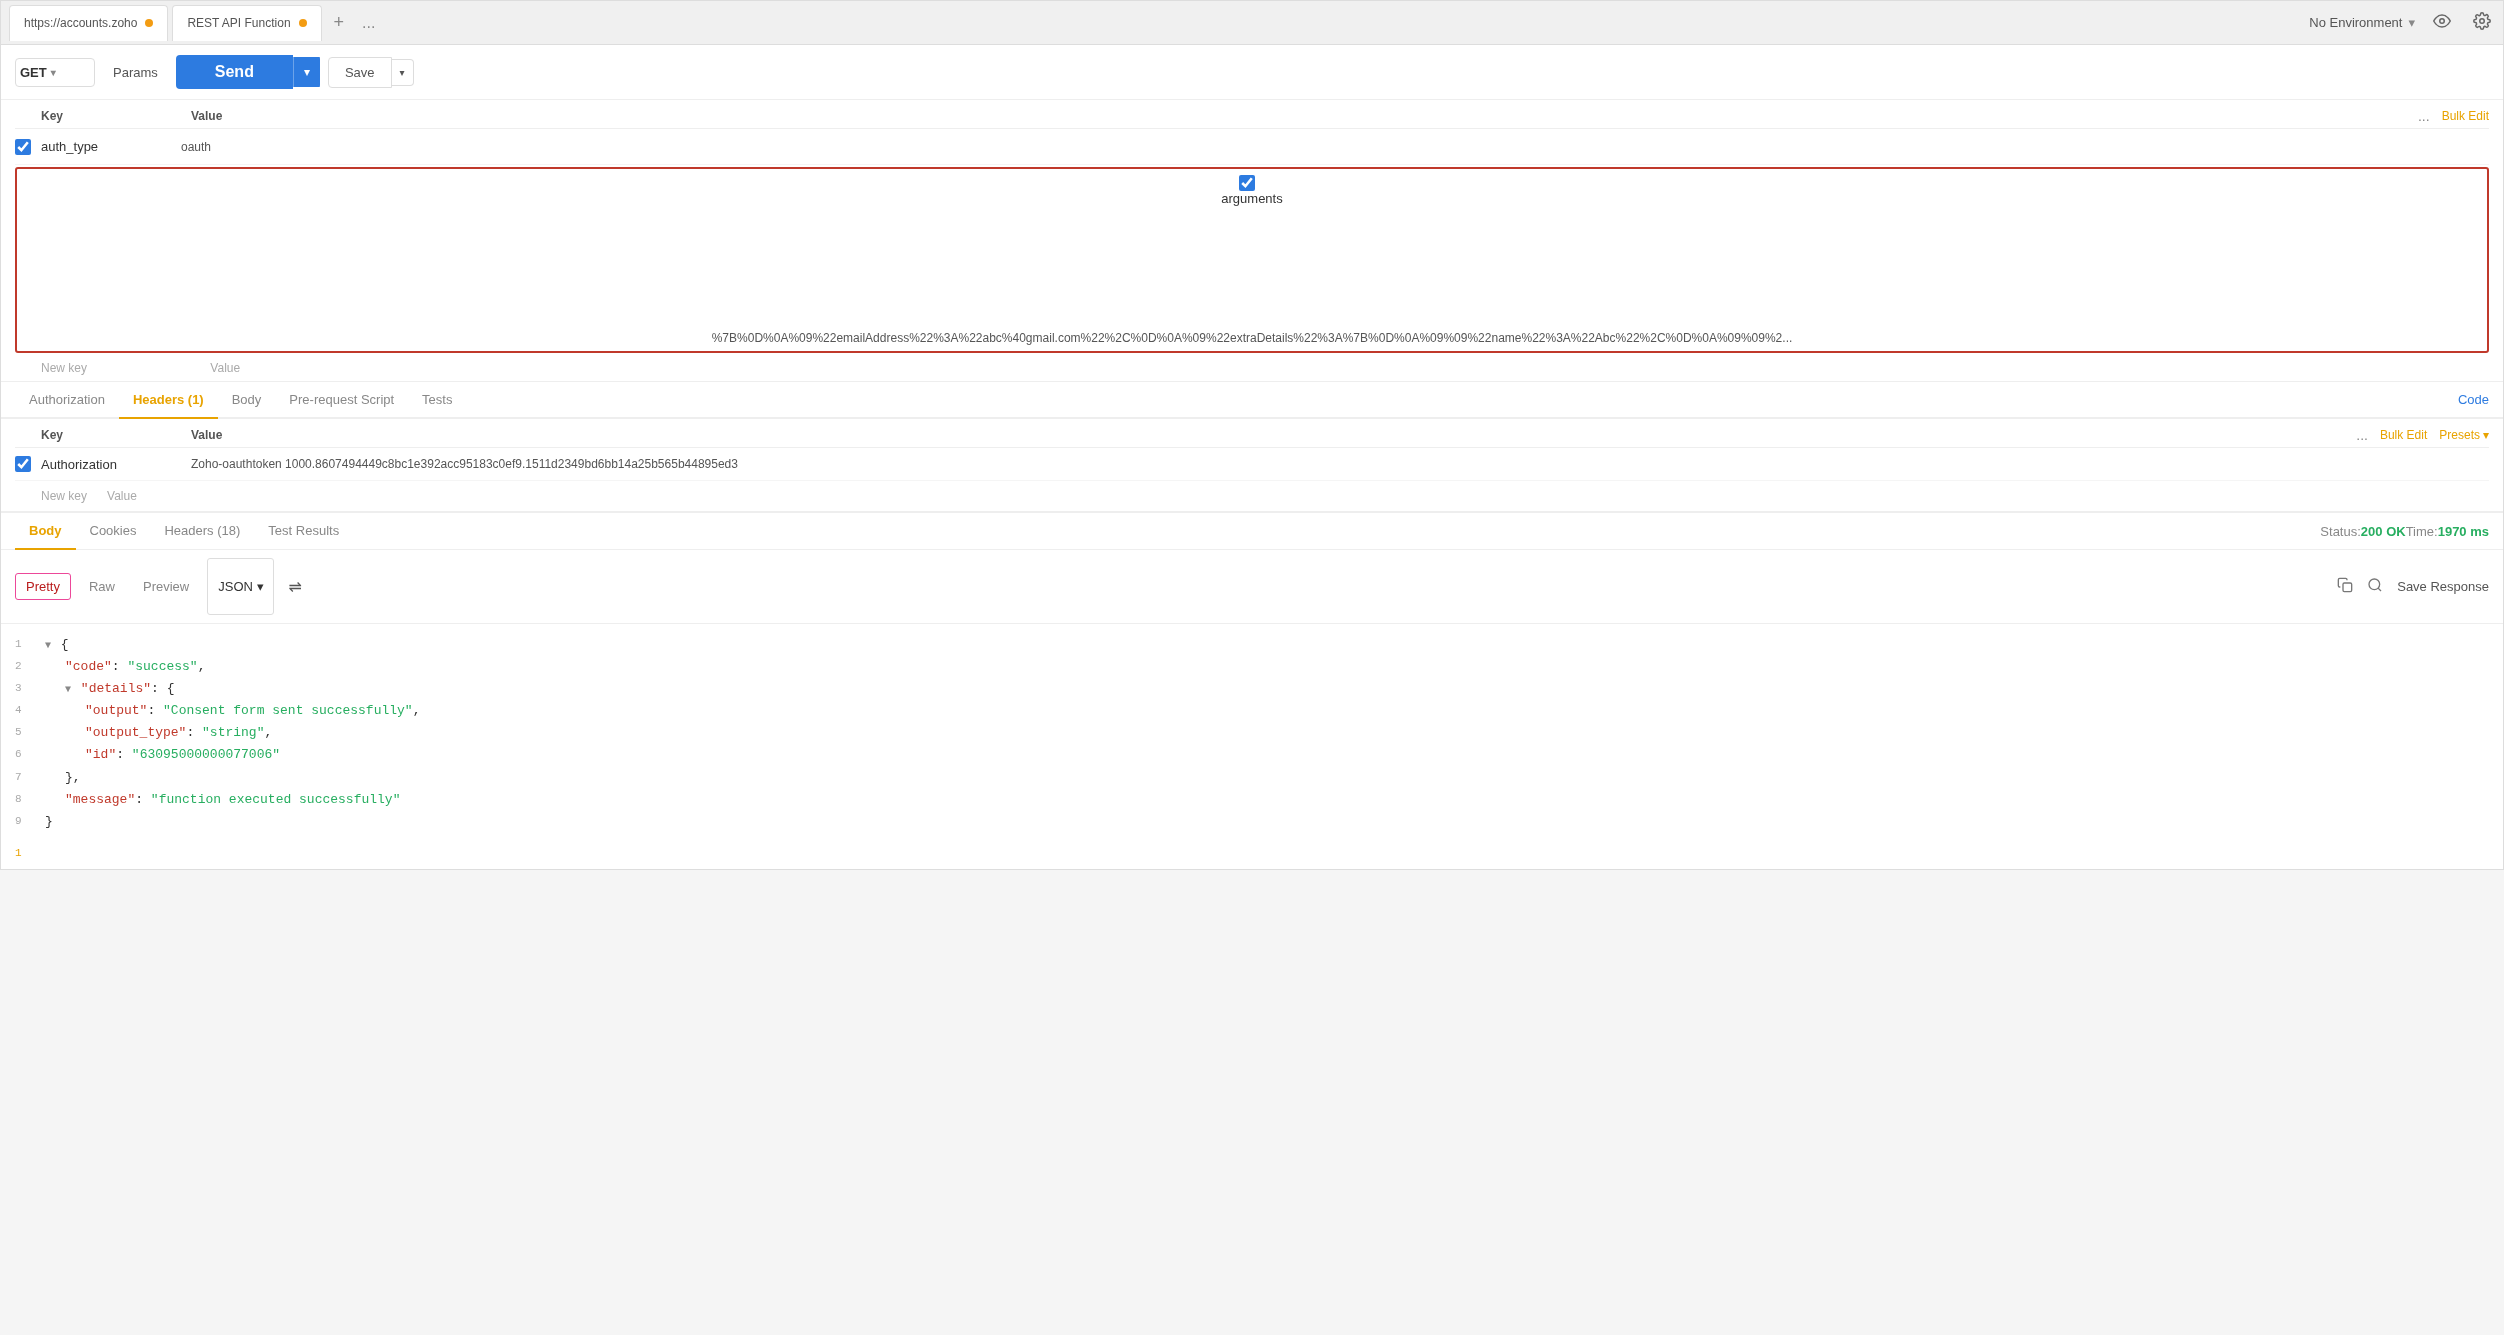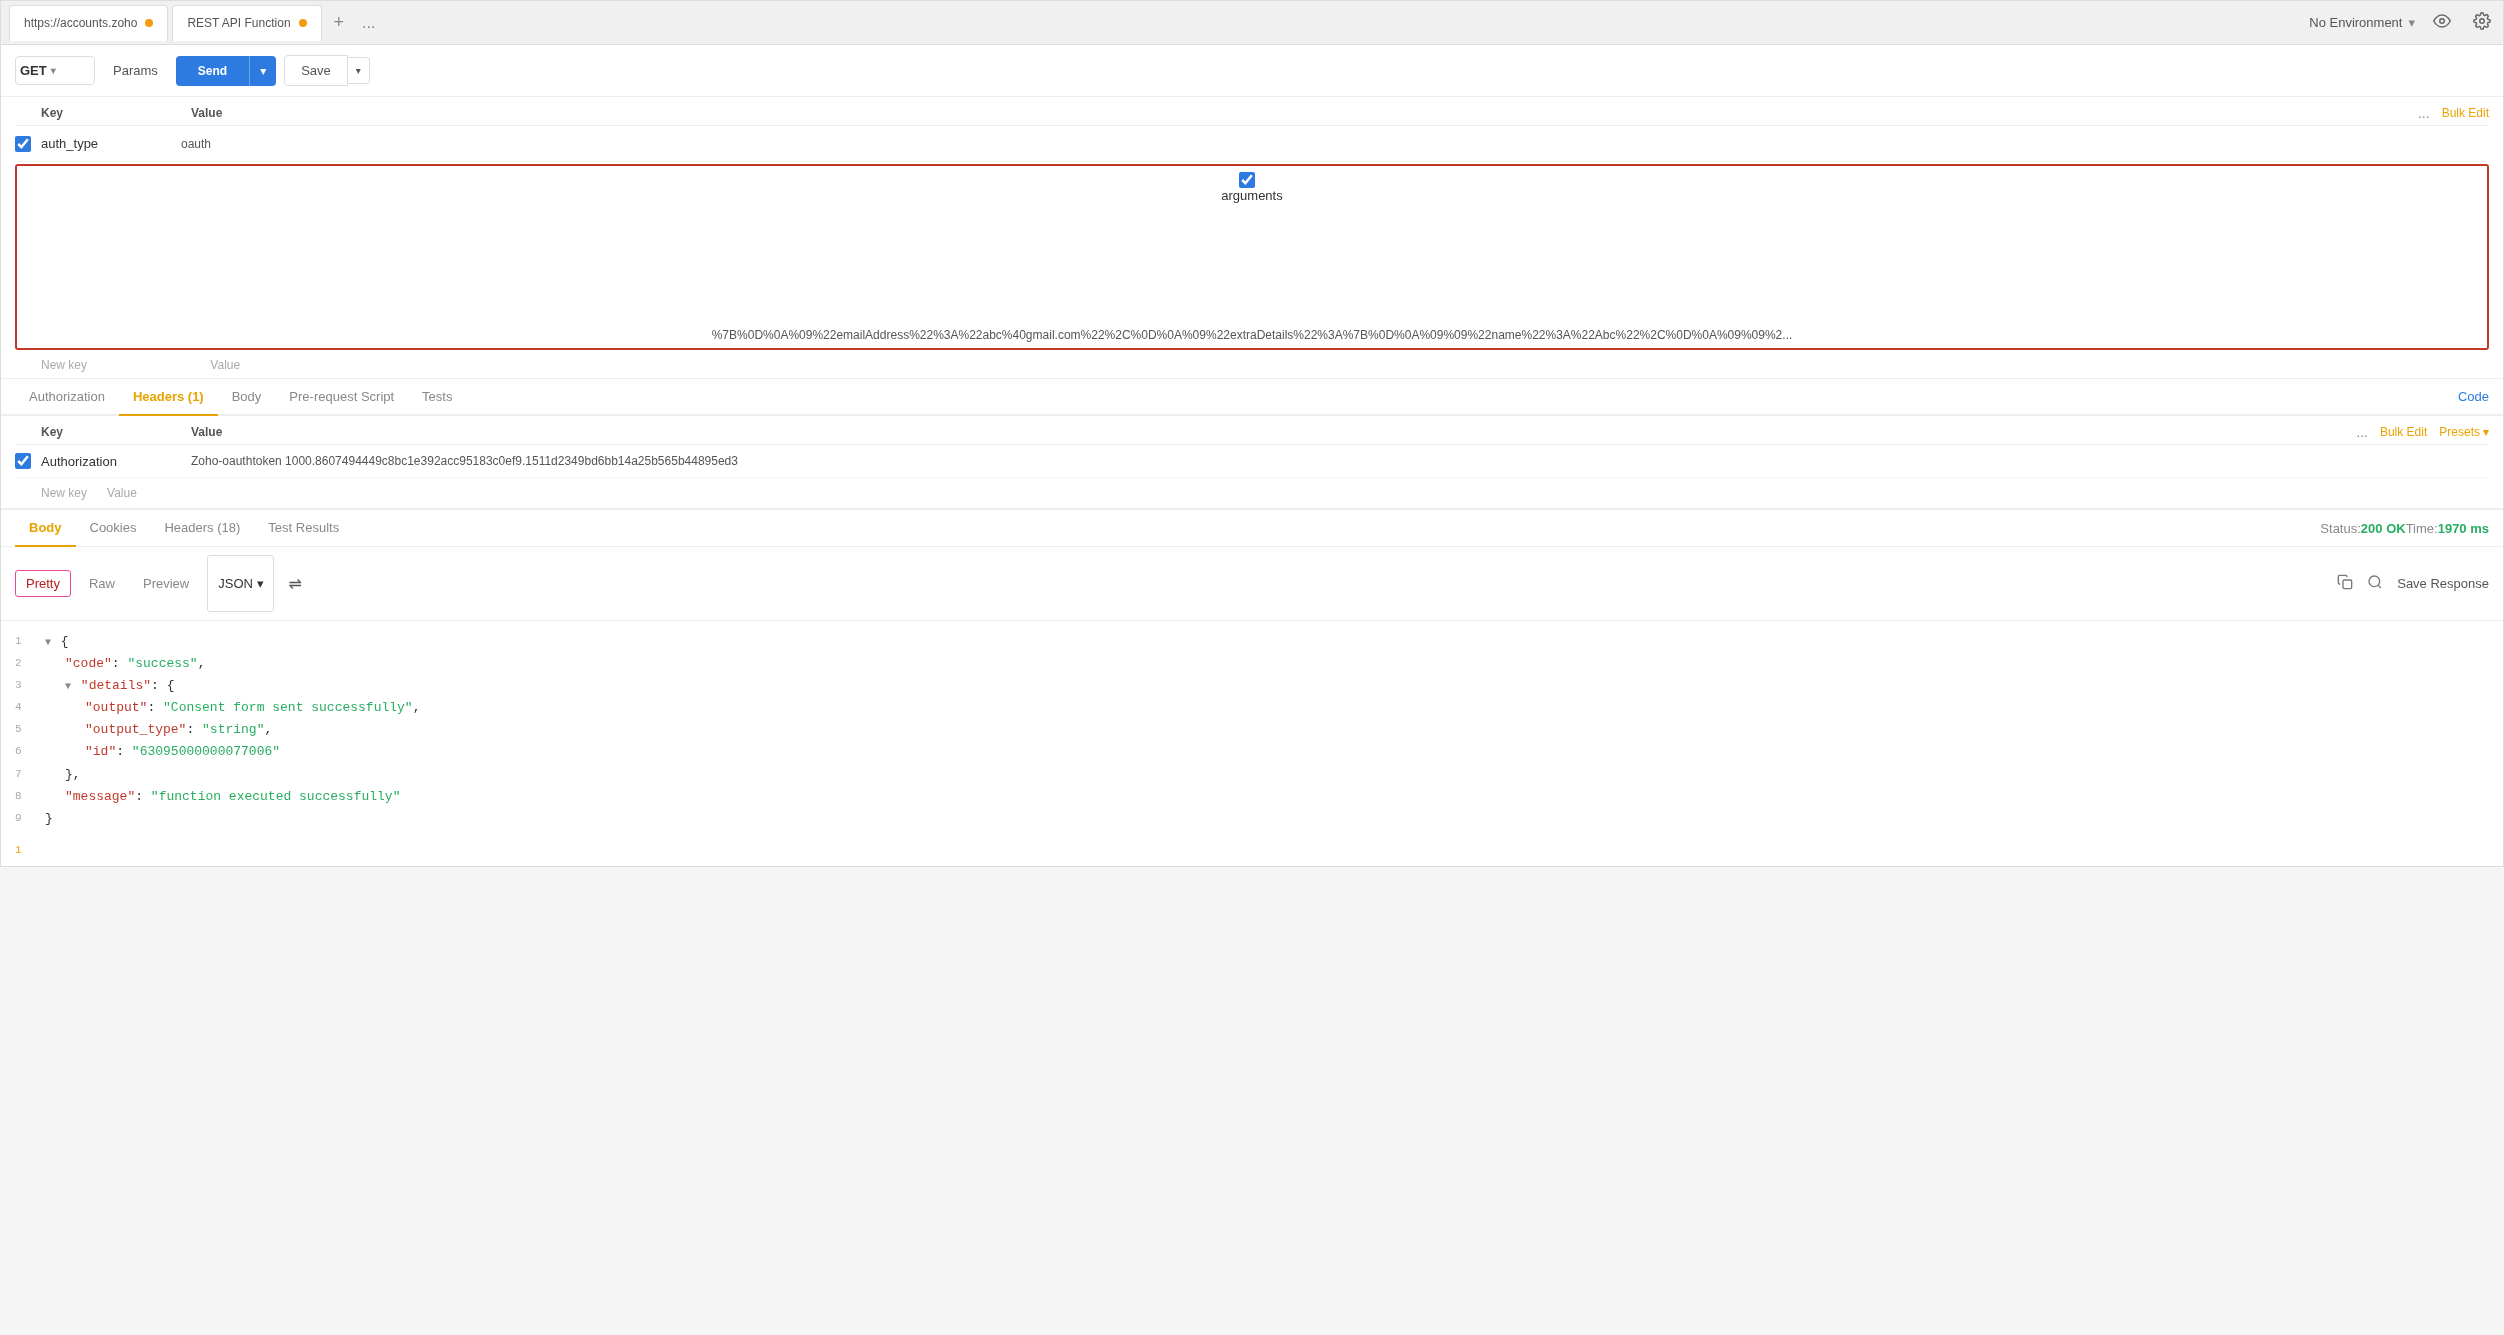--- a/index.html
+++ b/index.html
@@ -136,22 +136,22 @@
     .send-btn-group {
       display: flex;
       align-items: center;
       border-radius: 4px;
       overflow: hidden;
     }
     .send-btn {
       background: #2d7be0;
       color: #fff;
       border: none;
-      padding: 8px 22px;
-      font-size: 12px;
+      padding: 8px 39px;
+      font-size: 16px;
       font-weight: 600;
       cursor: pointer;
     }
     .send-dropdown {
       background: #2d7be0;
       color: #fff;
       border: none;
       border-left: 1px solid rgba(255,255,255,0.3);
       padding: 8px 10px;
       cursor: pointer;

